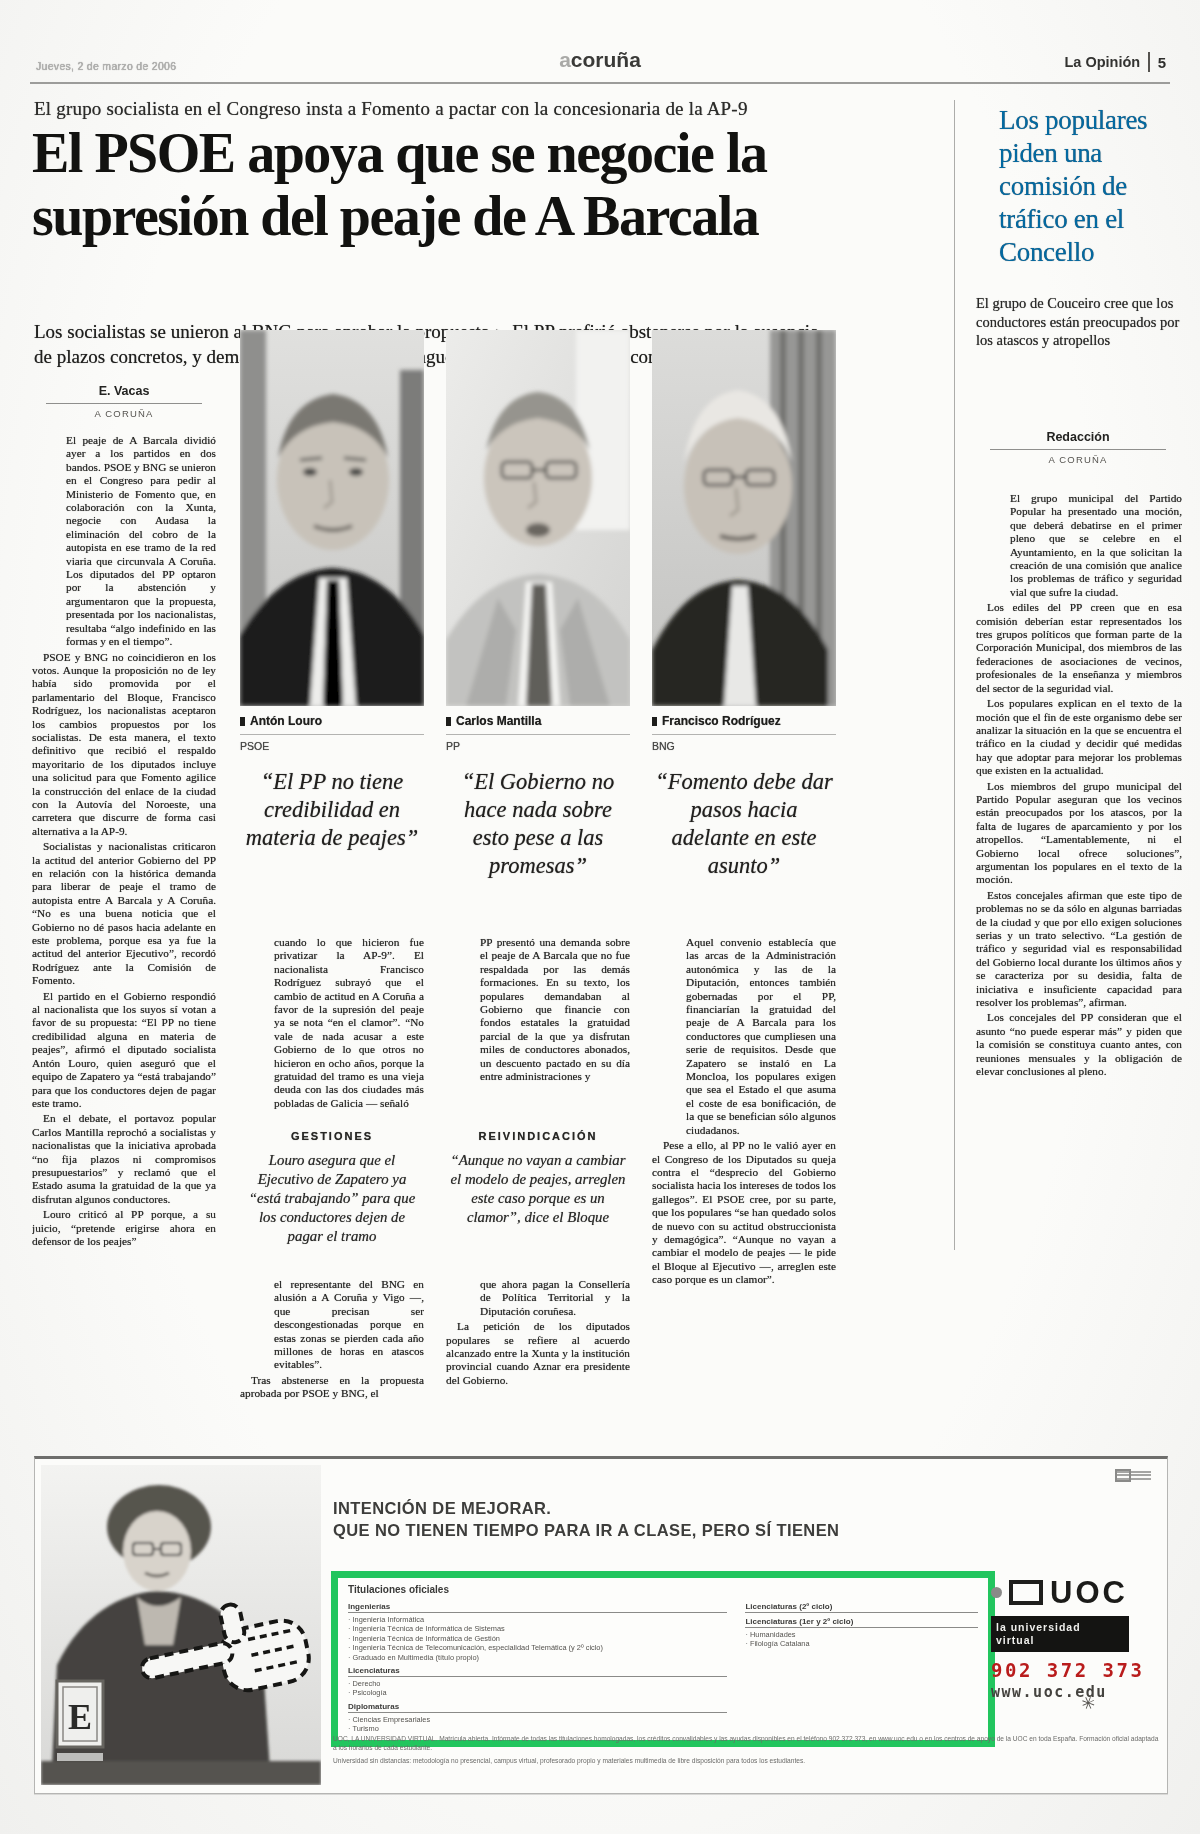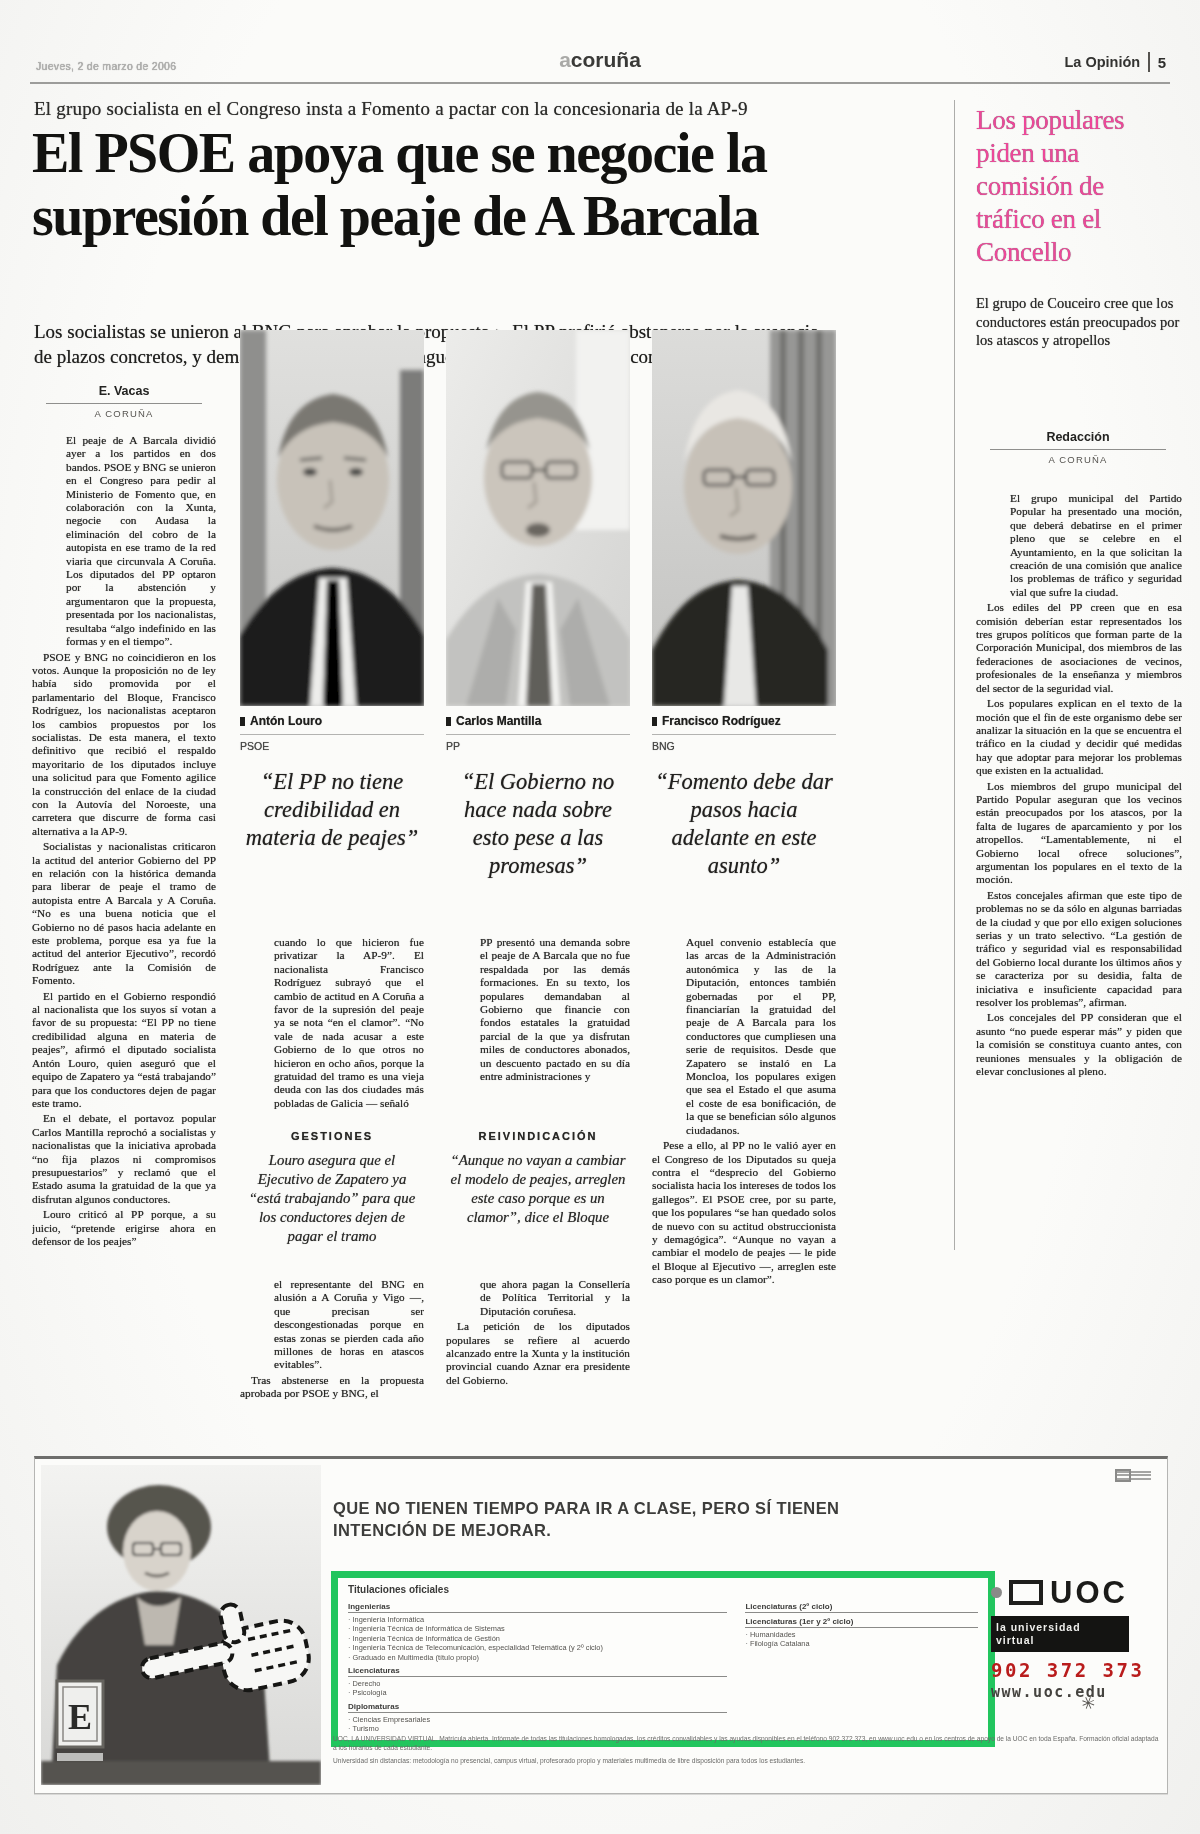--- a/index.html
+++ b/index.html
@@ -51,21 +51,21 @@
   .bt{top:840px;height:186px;width:184px;}
   .bb{top:1182px;height:125px;width:184px;}
   .b4{top:840px;height:468px;width:184px;}
   .hl-box{position:absolute;top:1034px;width:184px;height:142px;text-align:center;}
   .hl-label{font:bold 11px "Liberation Sans",sans-serif;letter-spacing:2px;color:#272725;}
   .hl-text{margin-top:9px;font-style:italic;font-size:14.8px;line-height:19px;color:#2c2c2a;}
 
   
   .vdiv{position:absolute;left:954px;top:100px;width:1px;height:1150px;background:#acacaa;}
   .sidebar{position:absolute;left:976px;top:100px;width:208px;height:1156px;}
-  .sb-head{position:absolute;top:4px;width:200px;font-size:27px;line-height:33px;color:#ec4899;letter-spacing:-.3px;}
+  .sb-head{position:absolute;top:4px;width:200px;font-size:27px;line-height:33px;color:#0369a1;letter-spacing:-.3px;margin-left:23px;}
   .sb-deck{position:absolute;top:194px;width:204px;font-size:14.5px;line-height:18.5px;color:#2a2a28;}
   .sb-byline{position:absolute;top:330px;width:204px;text-align:center;}
   .sb-body{top:392px;left:0;width:206px;height:758px;}
 
   
   .ad{position:absolute;left:34px;top:1456px;width:1132px;height:334px;background:#fcfcfa;
       border:1px solid #b5b5b3;border-top:3px solid #6e6e6c;box-shadow:0 1px 0 #d8d8d6;}
   .ad-photo{position:absolute;left:6px;top:6px;width:280px;height:320px;overflow:hidden;background:#e7e7e5;}
   .ad-headline{position:absolute;left:298px;top:38px;width:660px;
       font-family:"Liberation Sans",sans-serif;font-weight:bold;font-size:16.5px;line-height:22px;color:#3d3d3b;letter-spacing:.4px;}
@@ -324,22 +324,22 @@
       <g>
         <rect x="16" y="216" width="46" height="66" fill="#efefed" stroke="#66645f" stroke-width="3"></rect>
         <rect x="22" y="222" width="34" height="54" fill="none" stroke="#8a8884" stroke-width="1.5"></rect>
         <text x="39" y="264" text-anchor="middle" font-family="Liberation Serif, serif" font-size="36" font-weight="bold" fill="#2b2b29">E</text>
         <rect x="16" y="288" width="46" height="8" fill="#bdbdbb"></rect>
       </g>
     </svg>
   </div>
 
   <div class="ad-headline">
+      <div>INTENCIÓN DE MEJORAR.</div>
       <div>QUE NO TIENEN TIEMPO PARA IR A CLASE, PERO SÍ TIENEN</div>
-      <div>INTENCIÓN DE MEJORAR.</div>
     </div>
 
   <div class="ad-box">
     <div class="ad-box-title">Titulaciones oficiales</div>
     <div class="ad-cols">
       <div class="ad-col-l">
         <div class="deg-title">Ingenierías</div>
         <ul class="deg-list">
             <li>Ingeniería Informática</li>
             <li>Ingeniería Técnica de Informática de Sistemas</li>

